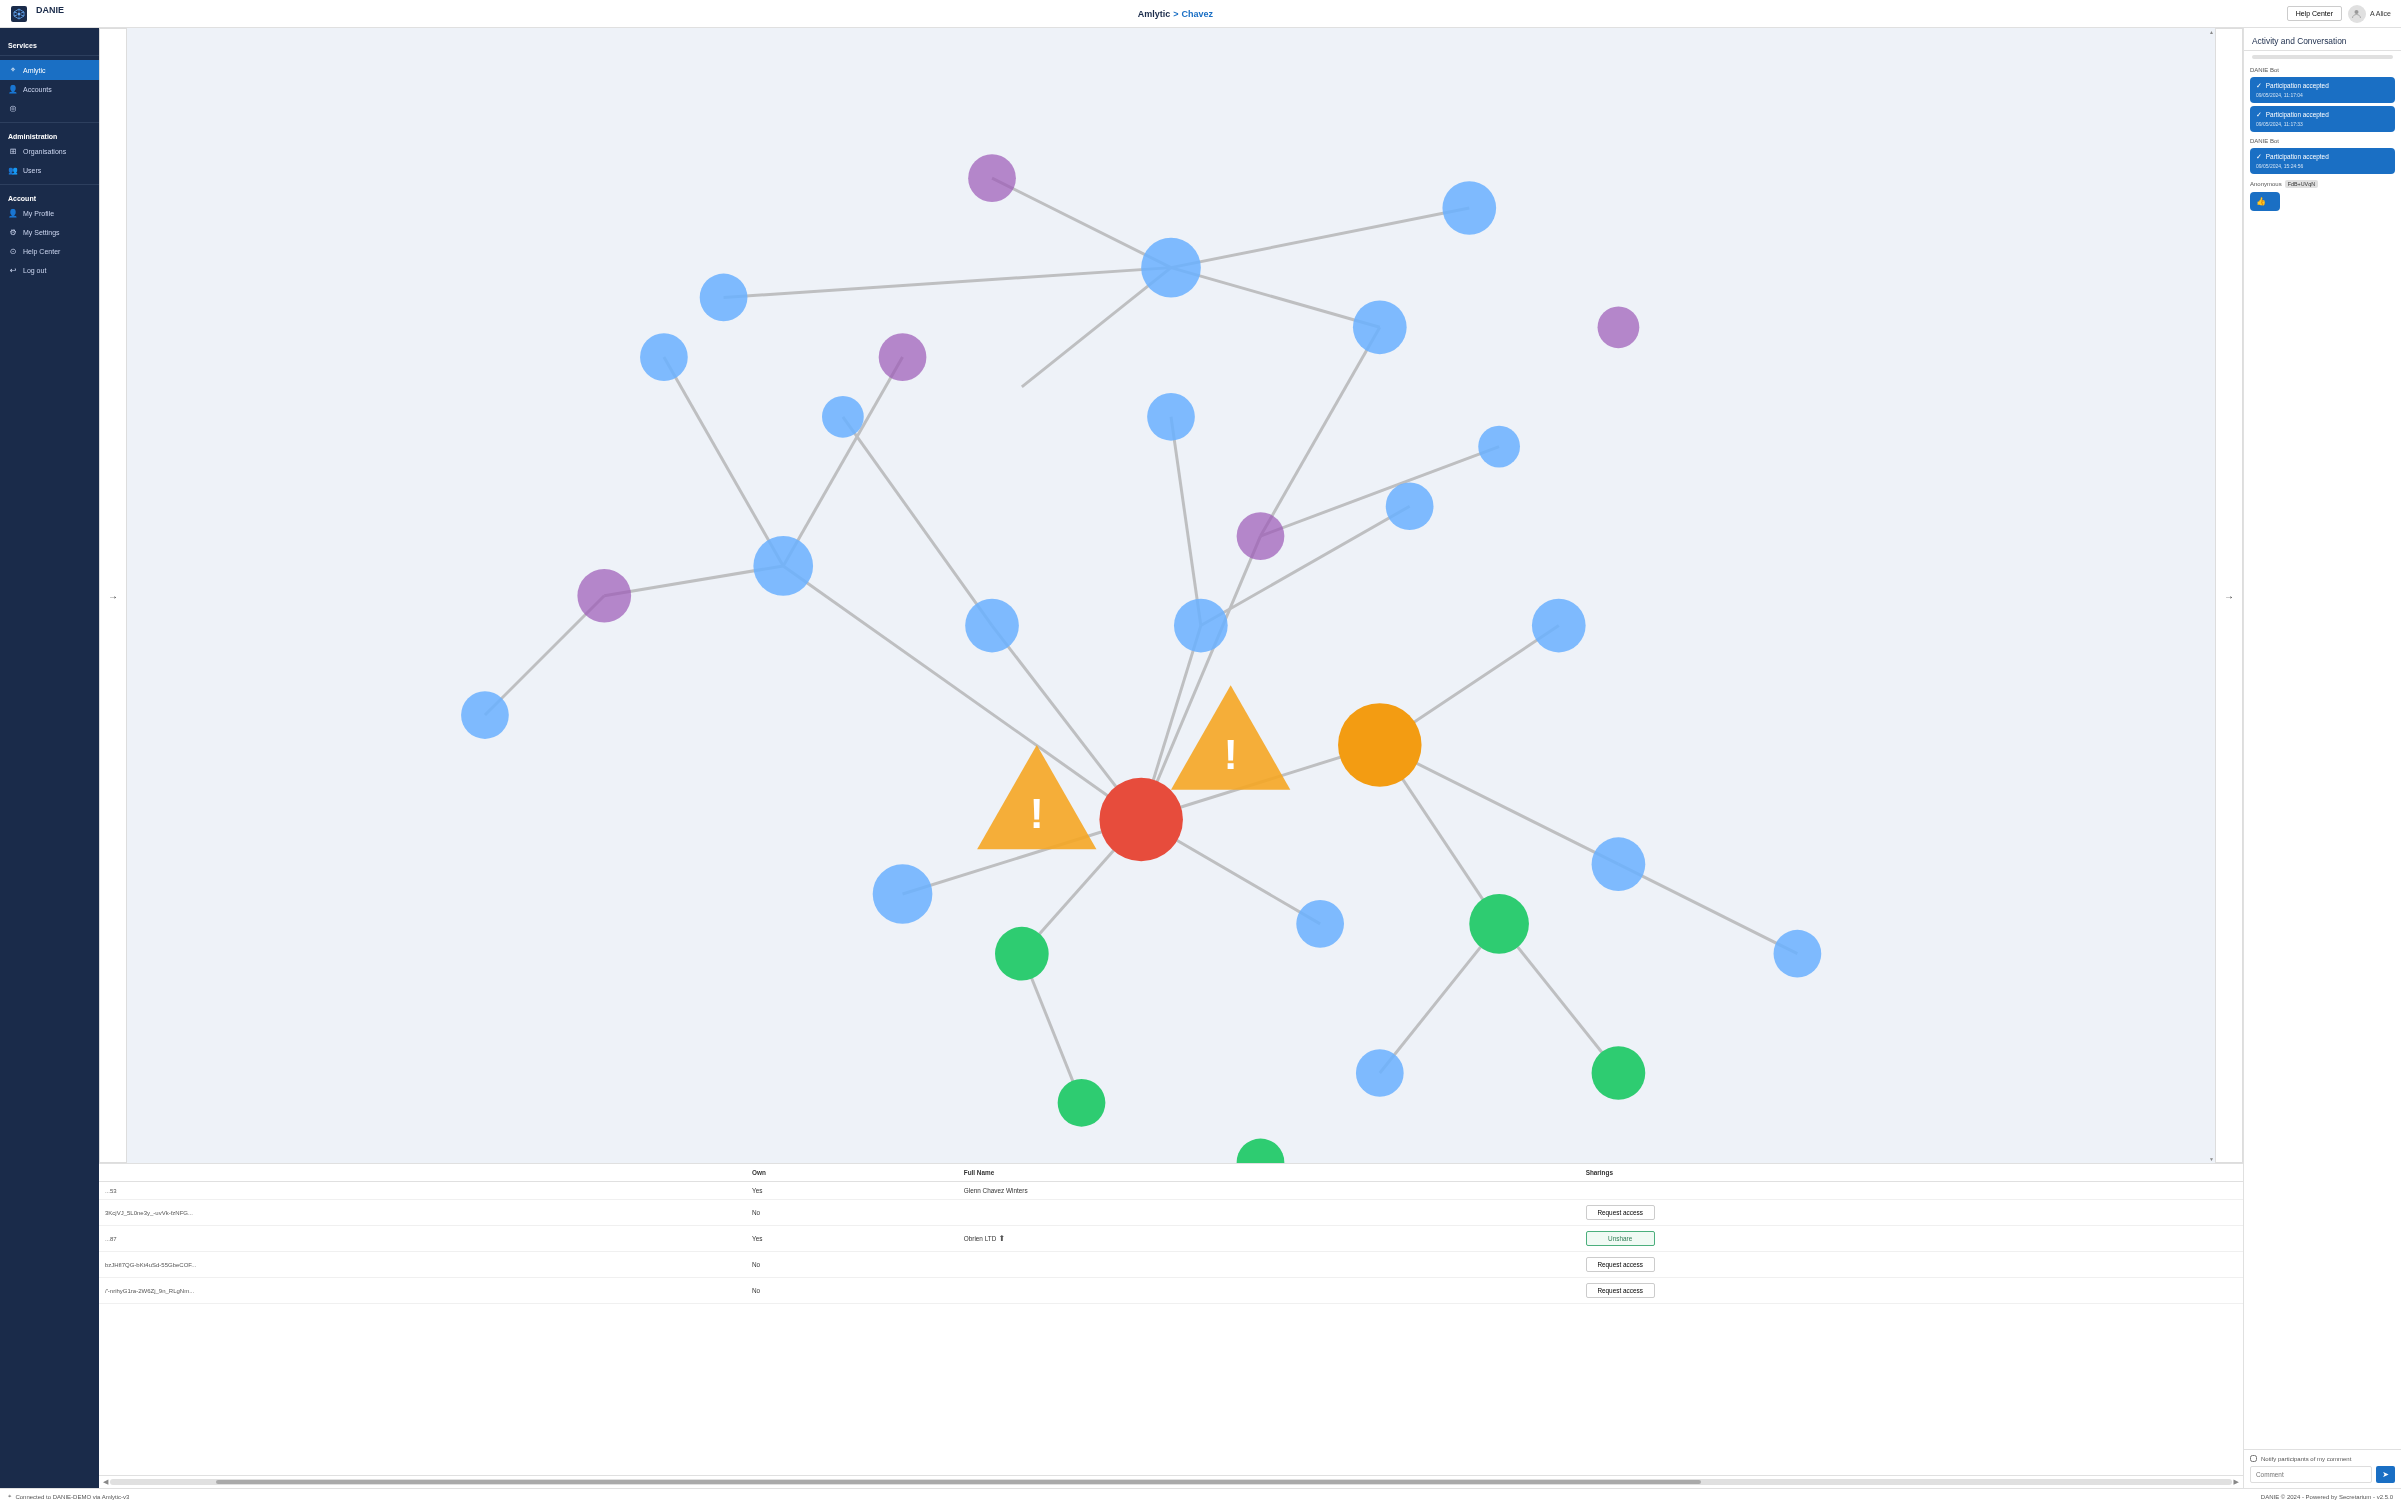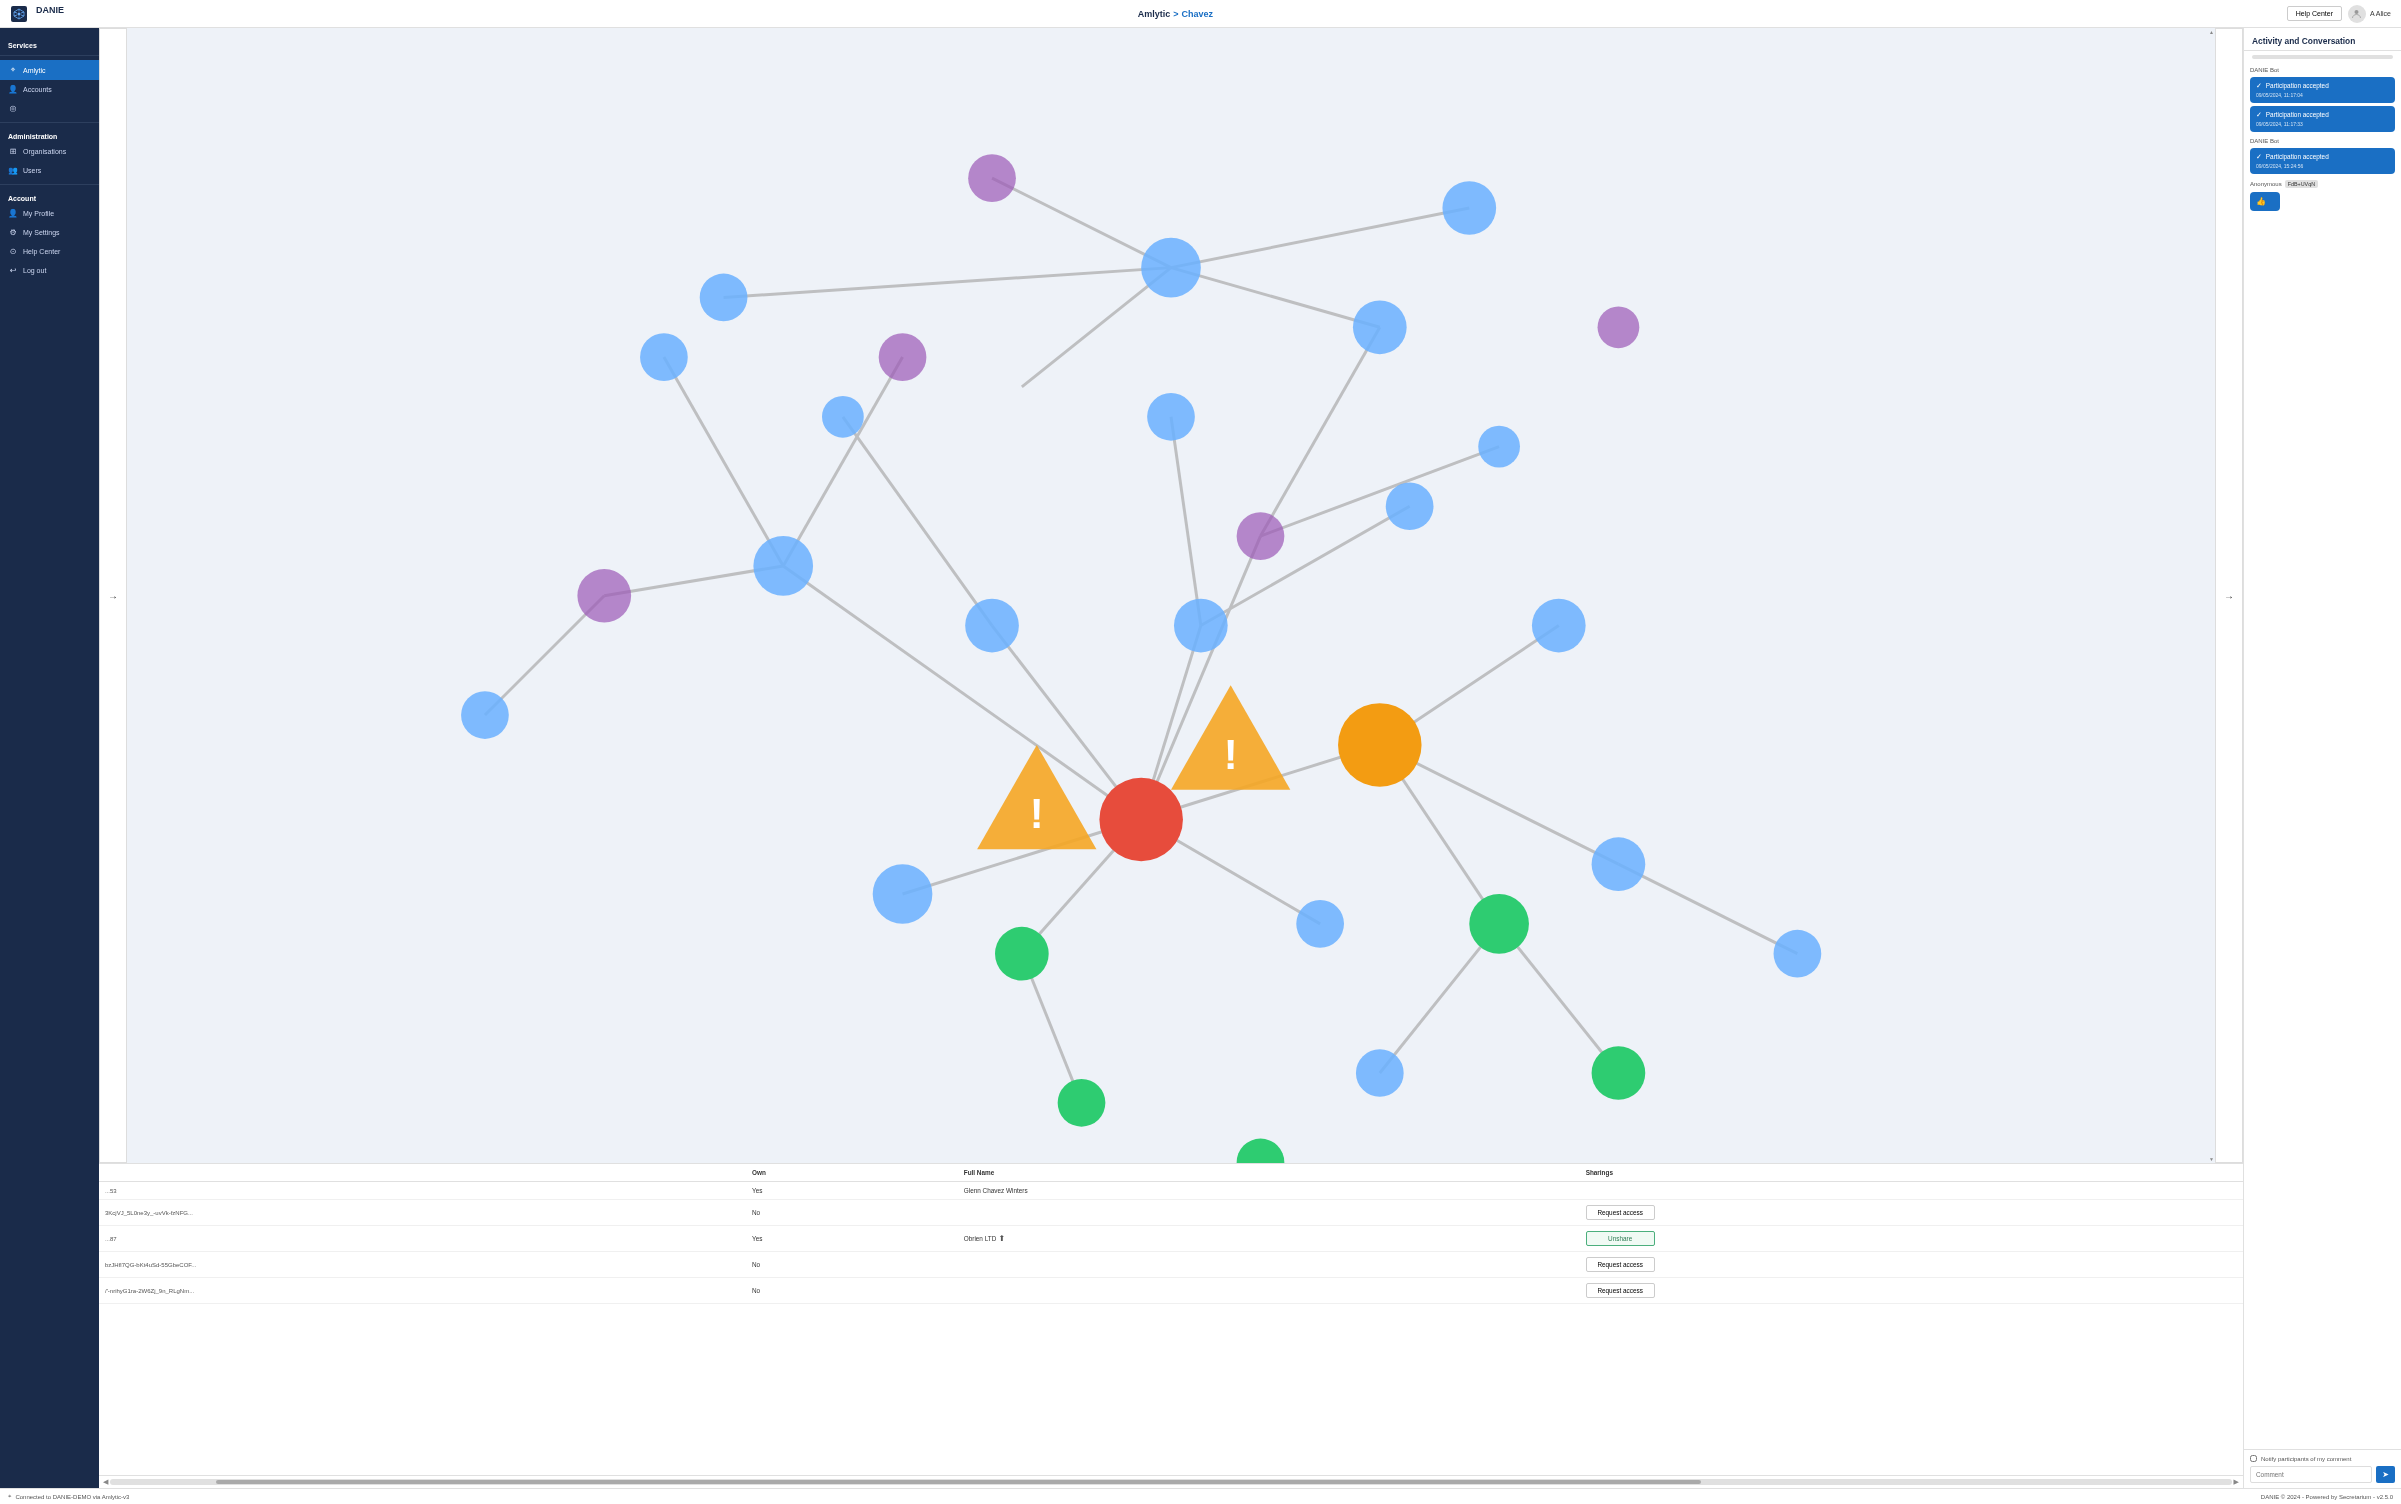--- a/index.html
+++ b/index.html
@@ -259,21 +259,21 @@
       width: 158px;
       background: white;
       border-left: 0.5px solid #e0e0e0;
       display: flex;
       flex-direction: column;
       flex-shrink: 0;
     }
     .activity-header {
       padding: 8px 8px 4px;
       font-size: 8.4px;
-      font-weight: 700;
+      font-weight: 400;
       color: #1a2b4a;
       border-bottom: 0.5px solid #e0e0e0;
     }
     .activity-progress {
       margin: 4px 8px;
       height: 4px;
       background: #e0e0e0;
       border-radius: 2px;
     }
     .activity-scroll {

